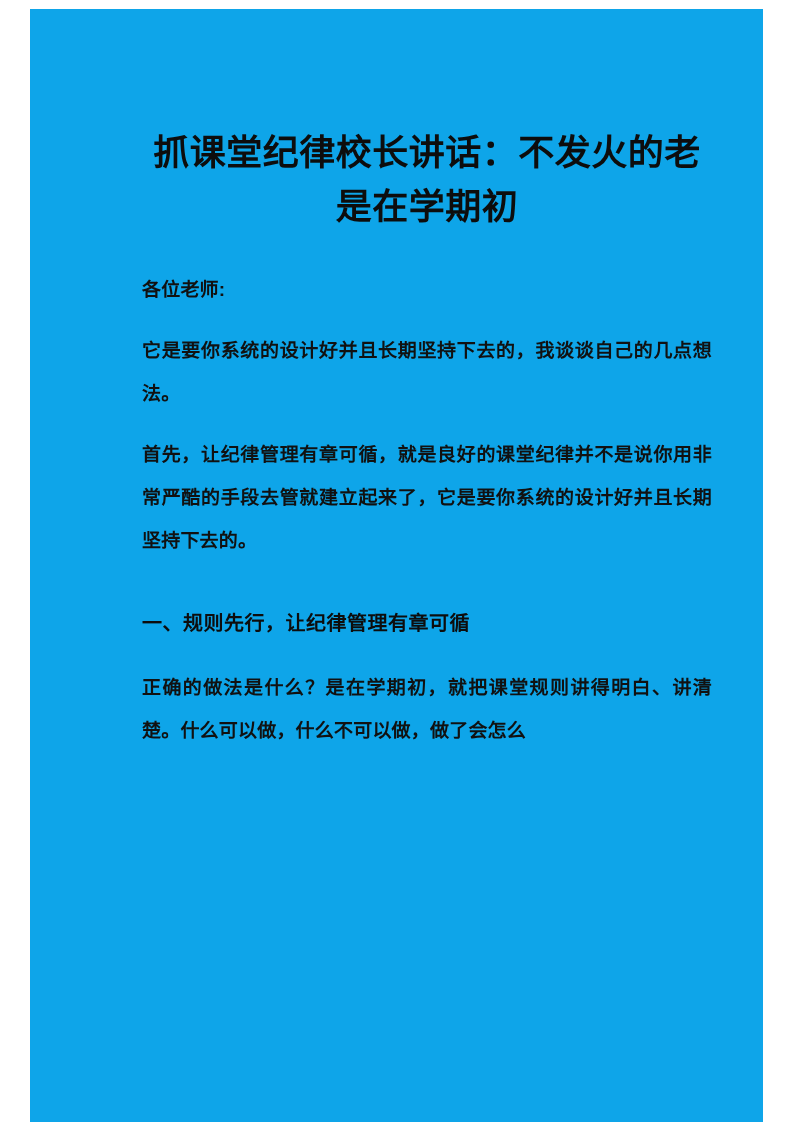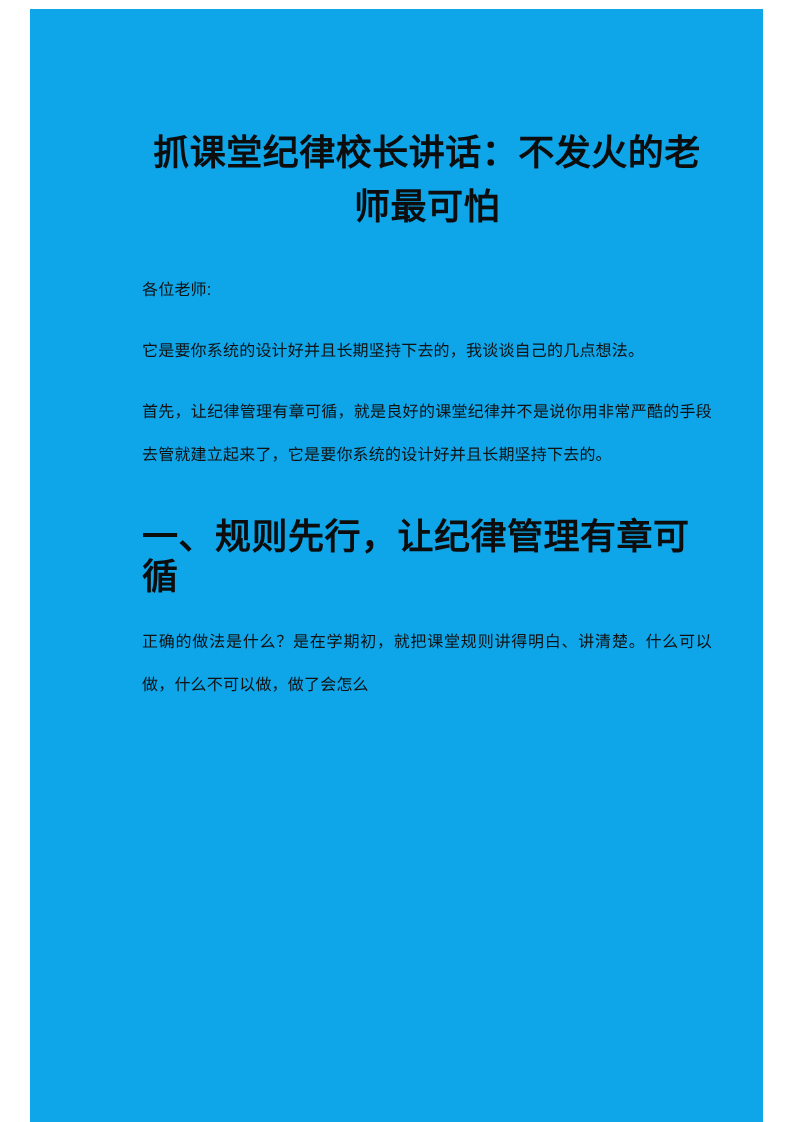--- a/index.html
+++ b/index.html
@@ -33,38 +33,38 @@
     font-size: 36px;
     line-height: 54px;
     font-weight: bold;
     text-align: center;
     letter-spacing: 0.5px;
     margin: 0;
     padding-top: 117px;
     color: #0d0d0d;
   }
   .para {
-    font-size: 16px;
+    font-size: 19px;
     line-height: 43px;
-    font-weight: normal;
+    font-weight: bold;
     text-align: justify;
     text-justify: inter-ideograph;
     letter-spacing: 0.2px;
     margin: 0;
     color: #111111;
   }
   .para + .para {
     margin-top: 18px;
   }
   .salutation {
     margin-top: 34px;
   }
   .section-heading {
     font-family: "Liberation Serif", "DejaVu Serif", serif;
-    font-size: 36px;
+    font-size: 20px;
     line-height: 40px;
     font-weight: bold;
     text-align: left;
     letter-spacing: 0.5px;
     margin: 0;
     padding-top: 41px;
     padding-bottom: 11px;
     color: #0d0d0d;
   }
   .section-heading + .para {
@@ -72,21 +72,21 @@
   }
 </style>
 </head>
 <body>
 
 <div class="page">
   <div class="content">
 
     <h1 class="doc-title">
       <span style="display: block;">抓课堂纪律校长讲话：不发火的老</span>
-      <span style="display: block;">师最可怕</span>
+      <span style="display: block;">是在学期初</span>
     </h1>
 
     <p class="para salutation">各位老师:</p>
 
     <p class="para">它是要你系统的设计好并且长期坚持下去的，我谈谈自己的几点想法。</p>
     <p class="para">首先，让纪律管理有章可循，就是良好的课堂纪律并不是说你用非常严酷的手段去管就建立起来了，它是要你系统的设计好并且长期坚持下去的。</p>
 
     <h2 class="section-heading">一、规则先行，让纪律管理有章可循</h2>
 
     <p class="para">正确的做法是什么？是在学期初，就把课堂规则讲得明白、讲清楚。什么可以做，什么不可以做，做了会怎么</p>

